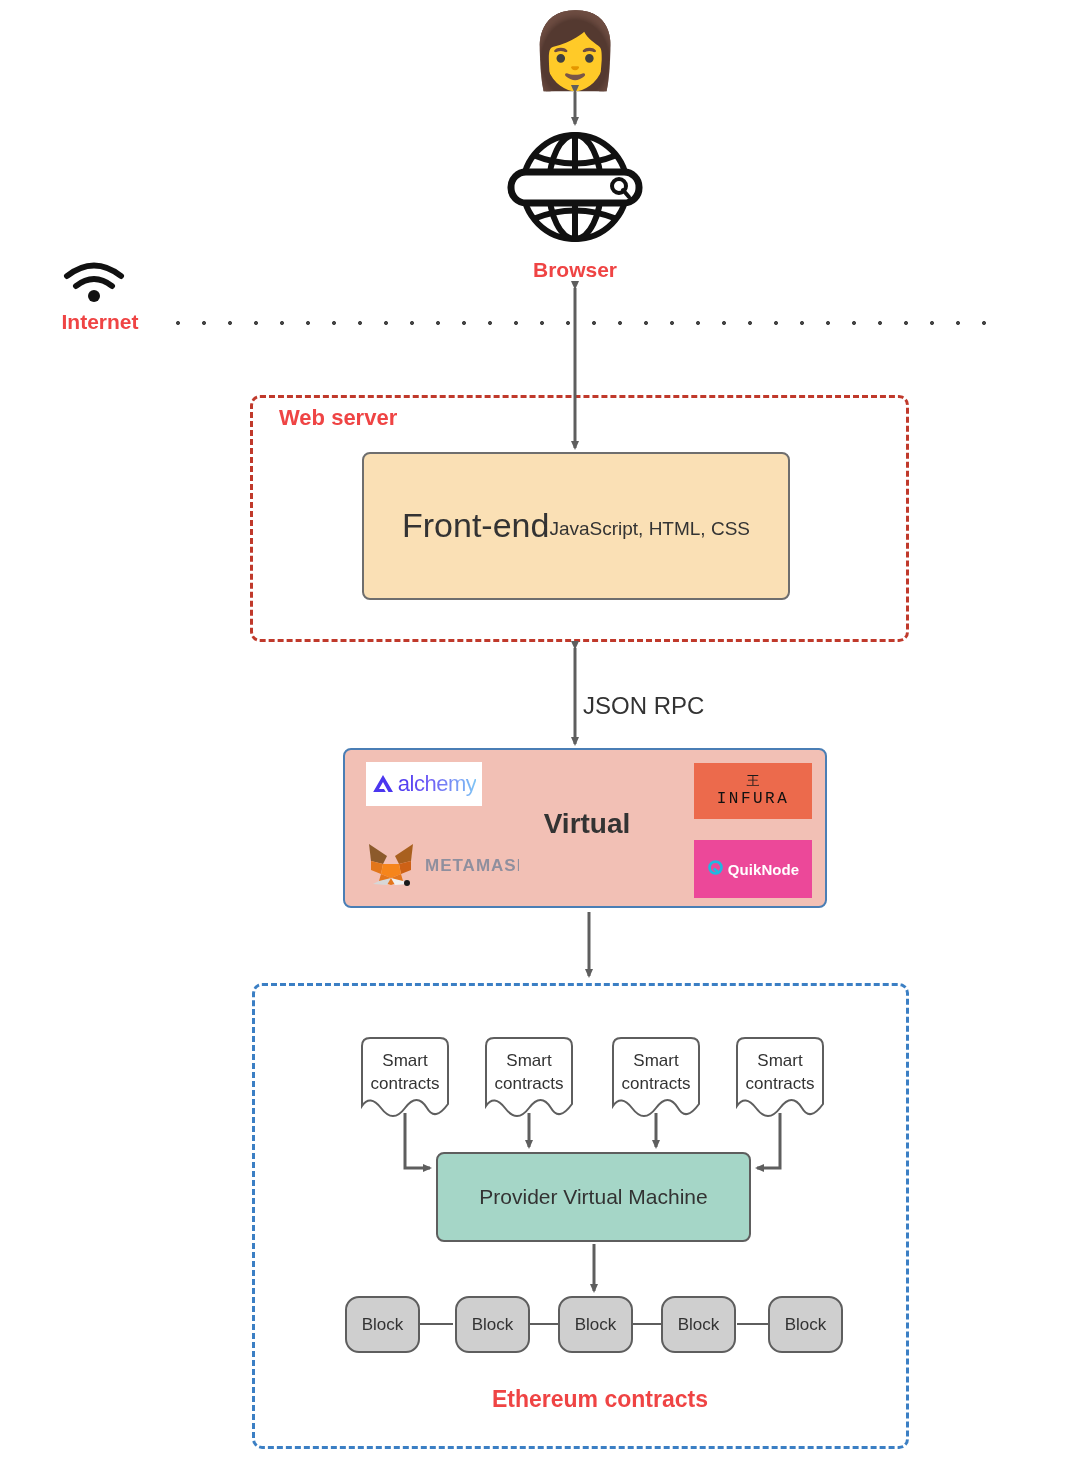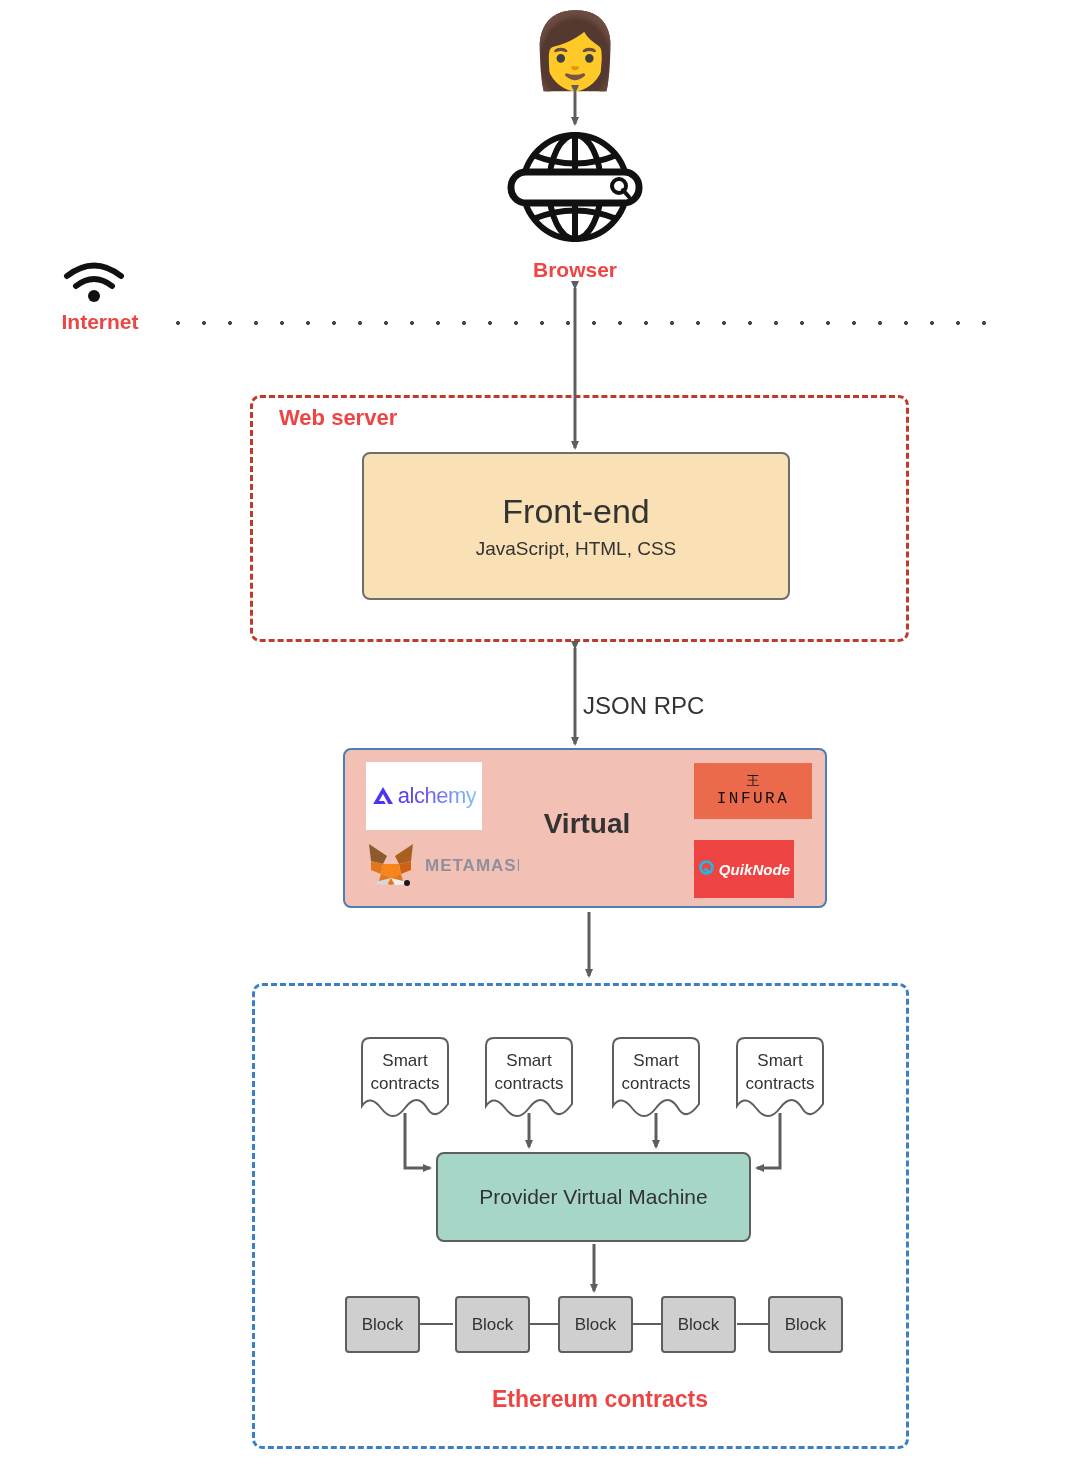--- a/index.html
+++ b/index.html
@@ -100,21 +100,21 @@
 
   
   #frontend-node {
     left: 362px; top: 452px;
     width: 428px; height: 148px;
     background: #fae0b5;
     border: 2px solid #6e6e6e;
     border-radius: 8px;
     box-sizing: border-box;
     display: flex;
-    flex-direction: column;
+    flex-direction: row;
     align-items: center;
     justify-content: center;
   }
   #frontend-title { font-size: 34px; color: #333; line-height: 1.15; }
   #frontend-sub   { font-size: 19px; color: #333; margin-top: 6px; }
 
   
   #provider-node {
     left: 343px; top: 748px;
     width: 484px; height: 160px;
@@ -132,21 +132,21 @@
   .logo-tile {
     position: absolute;
     overflow: hidden;
     display: flex;
     align-items: center;
     justify-content: center;
   }
   
   #logo-alchemy {
     left: 21px; top: 12px;
-    width: 116px; height: 68px;
+    width: 116px; height: 44px;
     background: #ffffff;
   }
   .alch-wrap { display: flex; align-items: center; gap: 4px; }
   .alch-mark { width: 22px; height: 20px; position: relative; }
   .alch-word {
     font-size: 22px;
     letter-spacing: -0.5px;
     font-weight: 500;
     background: linear-gradient(90deg, #4b36ef 0%, #6f5cf5 40%, #7fc5f5 100%);
     -webkit-background-clip: text;
@@ -183,23 +183,22 @@
   .inf-word {
     font-family: "Liberation Mono", monospace;
     font-size: 16px;
     letter-spacing: 2.5px;
     color: #111111;
     margin-top: 3px;
   }
   
   #logo-quiknode {
     left: 349px; top: 90px;
-    width: 100px; height: 58px;
-    background: #ef4444;
-    font-style: italic;
+    width: 118px; height: 58px;
+    background: #ec4899;
   }
   .qn-wrap { display: flex; align-items: center; gap: 4px; }
   .qn-word {
     font-size: 15px;
     font-weight: bold;
     color: #ffffff;
     letter-spacing: 0.1px;
   }
 
   
@@ -231,21 +230,21 @@
   }
   #evm-label { font-size: 21px; color: #333; }
 
   
   .block-node {
     position: absolute;
     top: 1296px;
     width: 75px; height: 57px;
     background: #cfcfcf;
     border: 2px solid #5e5e5e;
-    border-radius: 4px;
+    border-radius: 14px;
     box-sizing: border-box;
     display: flex;
     align-items: center;
     justify-content: center;
     font-size: 17px;
     color: #333;
   }
   .block-link {
     position: absolute;
     top: 1323px;

